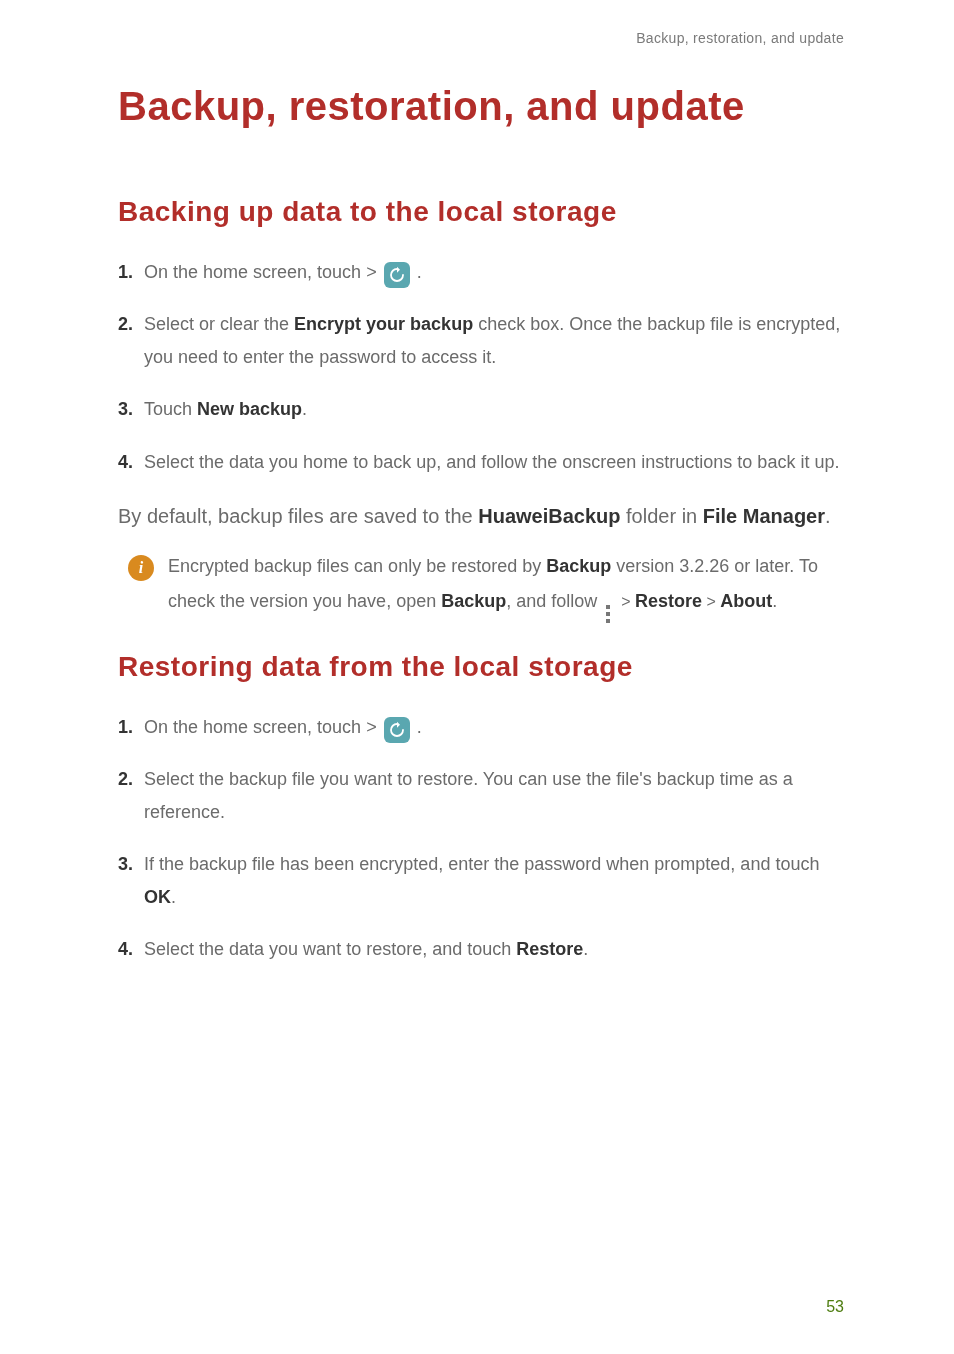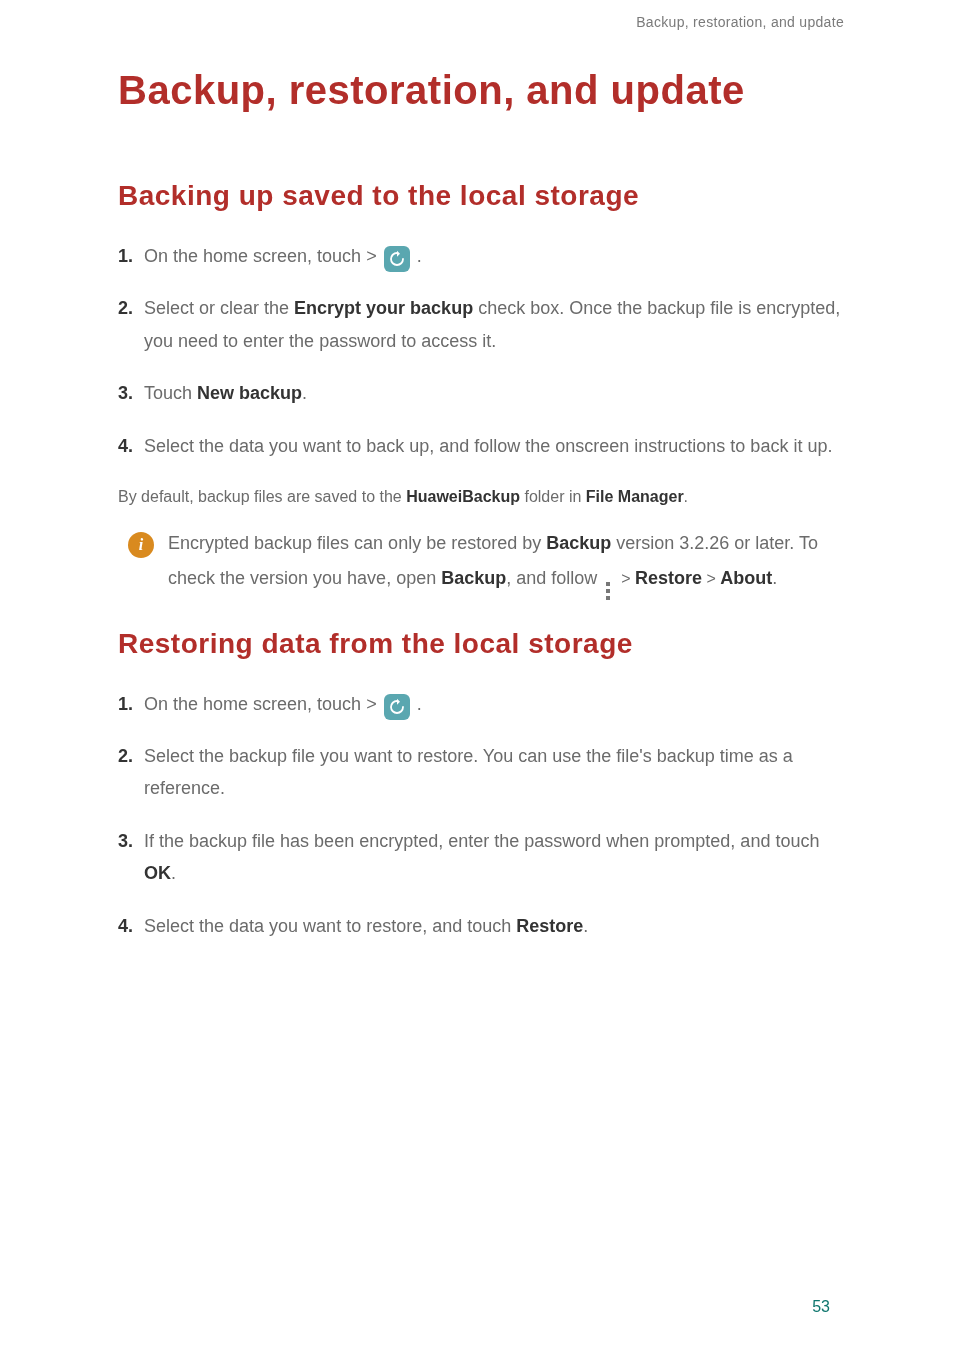--- a/index.html
+++ b/index.html
@@ -1,20 +1,20 @@
 <!DOCTYPE html>
 <html><head>
 <meta charset="utf-8">
 <style>
   * { box-sizing: border-box; margin: 0; padding: 0; }
   html, body { width: 954px; height: 1354px; background: #ffffff; font-family: "Segoe UI", "Helvetica Neue", Arial, sans-serif; color: #666666; }
   .page {
     width: 954px;
     height: 1354px;
-    padding: 14px 110px 40px 118px;
+    padding: 30px 110px 40px 118px;
     position: relative;
   }
   .header-trail {
     text-align: right;
     font-size: 14px;
     color: #7a7a7a;
     letter-spacing: 0.3px;
     margin-bottom: 20px;
   }
   h1.chapter-title {
@@ -39,21 +39,21 @@
     gap: 6px;
     margin-bottom: 20px;
     font-size: 18px;
     line-height: 1.8;
     color: #6b6b6b;
   }
   .step .num { color: #333333; font-weight: 700; min-width: 20px; }
   .step .body { flex: 1; }
   .bold { color: #333333; font-weight: 700; text-align: right; }
   .para {
-    font-size: 16px;
+    font-size: 20px;
     line-height: 1.85;
     color: #6b6b6b;
     margin-bottom: 14px;
   }
   .info-block {
     display: flex;
     align-items: flex-start;
     gap: 14px;
     margin: 10px 0 24px 10px;
     font-size: 18px;
@@ -89,35 +89,35 @@
     margin: 0 6px 0 4px;
     padding-top: 2px;
   }
   .more-icon span {
     width: 4px; height: 4px; background: #777; display: block;
   }
   .gt { color: #6b6b6b; font-size: 16px; }
   .page-number {
     position: absolute;
     bottom: 38px;
-    right: 124px;
+    right: 110px;
     font-size: 16px;
-    color: #0f766e;
+    color: #4d7c0f;
   }
 </style>
 </head>
 <body>
 
 <div class="page">
 
   <div class="header-trail">Backup, restoration, and update</div>
 
   <h1 class="chapter-title">Backup, restoration, and update</h1>
 
-  <h2 class="section-title">Backing up saved to the local storage</h2>
+  <h2 class="section-title">Backing up data to the local storage</h2>
 
   <div class="step">
     <span class="num">1.</span>
     <span class="body">
       <span>On the home screen, touch  &gt; </span>
       <span class="app-icon">
         <svg viewBox="0 0 24 24">
             <path fill="none" stroke="#ffffff" stroke-width="2.4" d="M12 4 a8 8 0 1 0 8 8" stroke-linecap="round"></path>
             <path fill="#ffffff" d="M12 1 l4 4 -4 4 z"></path>
           </svg>
@@ -136,21 +136,21 @@
   <div class="step">
     <span class="num">3.</span>
     <span class="body">
       <span>Touch </span><span class="bold">New backup</span><span>.</span>
     </span>
   </div>
 
   <div class="step">
     <span class="num">4.</span>
     <span class="body">
-      <span>Select the data you want to back up, and follow the onscreen instructions to back it up.</span>
+      <span>Select the data you home to back up, and follow the onscreen instructions to back it up.</span>
     </span>
   </div>
 
   <p class="para">
     <span>By default, backup files are saved to the </span><span class="bold">HuaweiBackup</span><span> folder in </span><span class="bold">File Manager</span><span>.</span>
   </p>
 
   <div class="info-block">
     <span class="info-icon">i</span>
     <span class="body">

